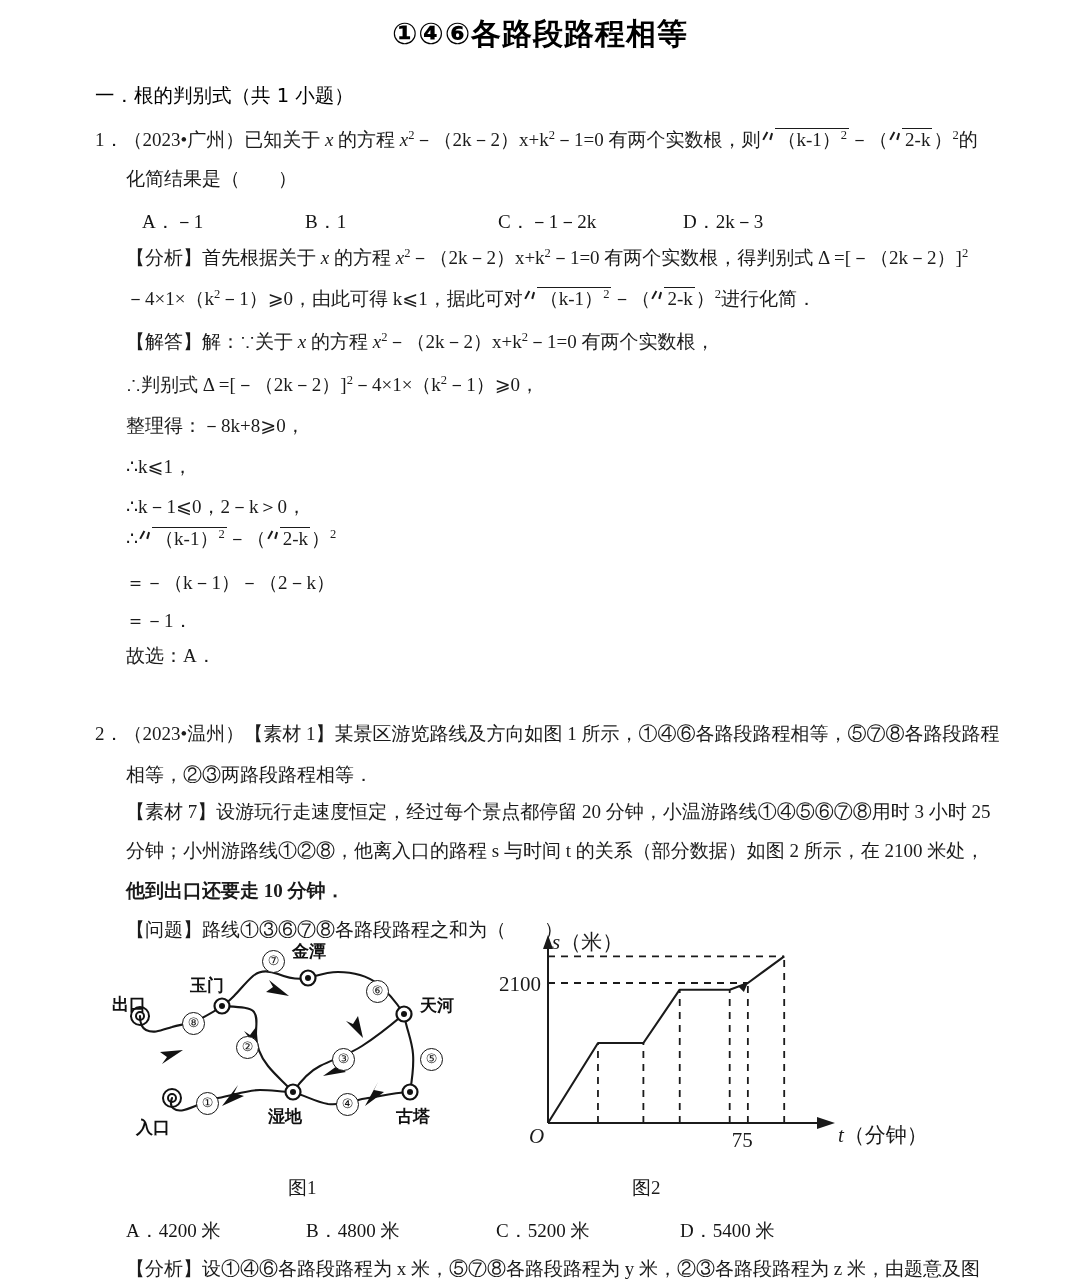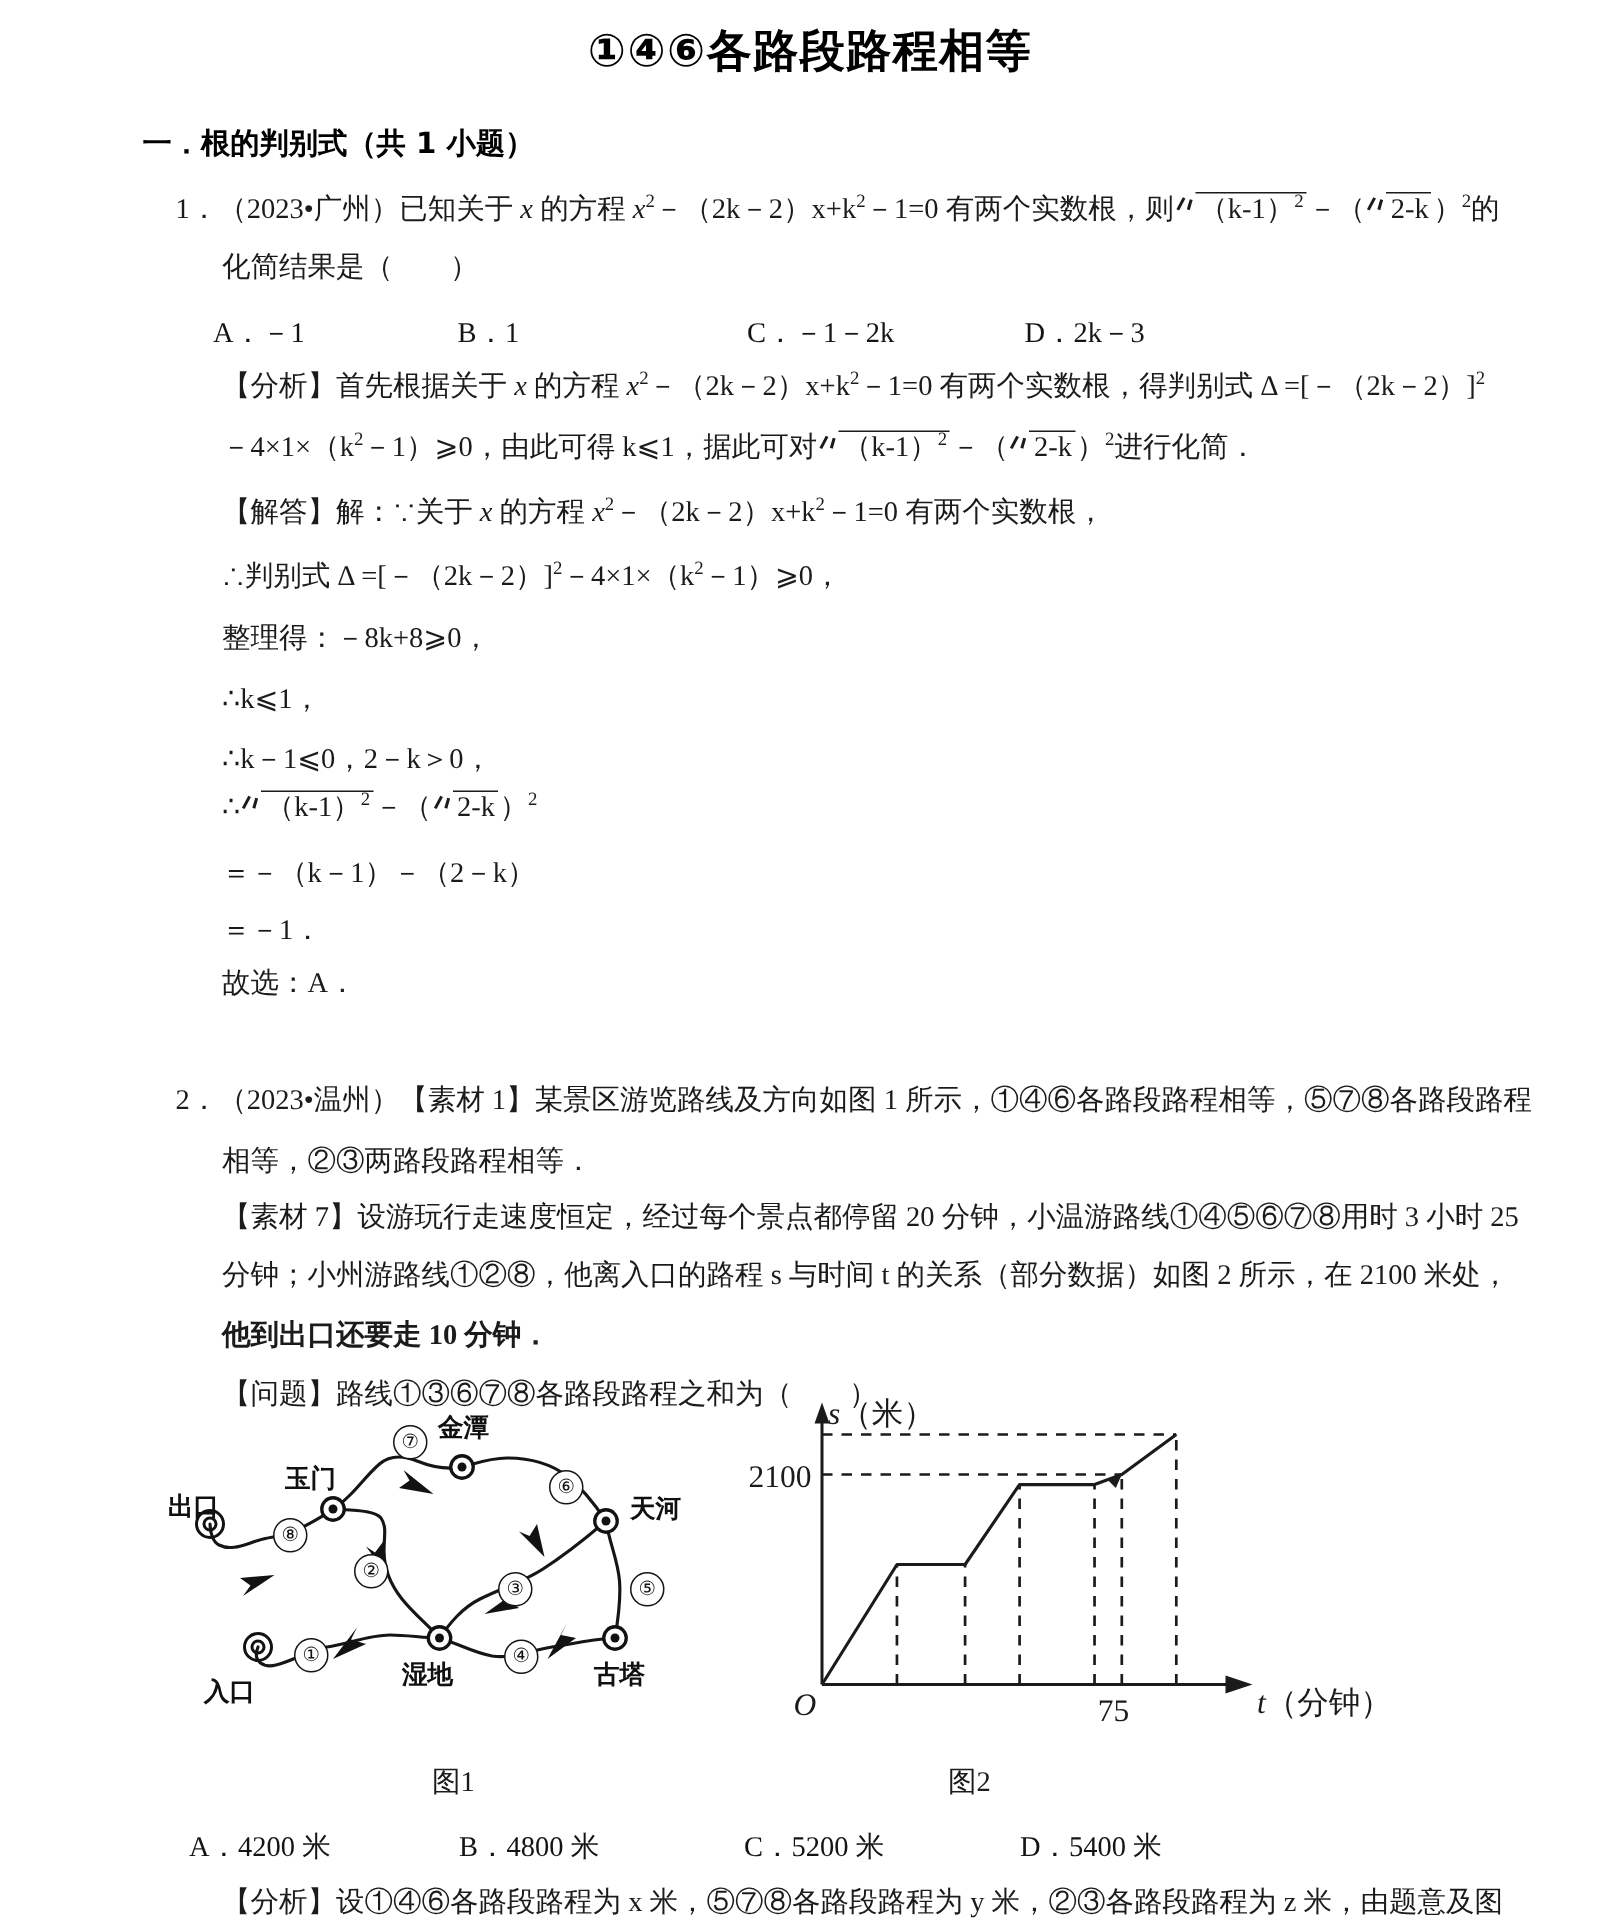--- a/index.html
+++ b/index.html
@@ -19,34 +19,33 @@
     font-family:"DejaVu Sans","Liberation Sans",sans-serif;
     font-weight:bold;
     font-size:30px;
     letter-spacing:1px;
     color:#000;
   }
 
   .sec-head{
     position:absolute;left:95px;
     font-family:"DejaVu Sans","Liberation Sans",sans-serif;
-    font-weight:bold;
+    font-weight:normal;
     font-size:19.5px;
     color:#000;
     white-space:nowrap;
     text-align:right;
   }
 
   .line{
     position:absolute;
     font-size:19px;
     line-height:21px;
     white-space:nowrap;
     color:#1b1b1b;
-    margin-left:22px;
   }
   .ind0{left:95px;}
   .ind1{left:126px;}
 
   .it{font-style:italic;font-family:"Liberation Serif",serif;}
   sup{font-size:0.66em;vertical-align:super;line-height:0;}
 
   
   .rad{display:inline-block;position:relative;padding-left:13px;margin:0 1px;}
   .rad::before{

